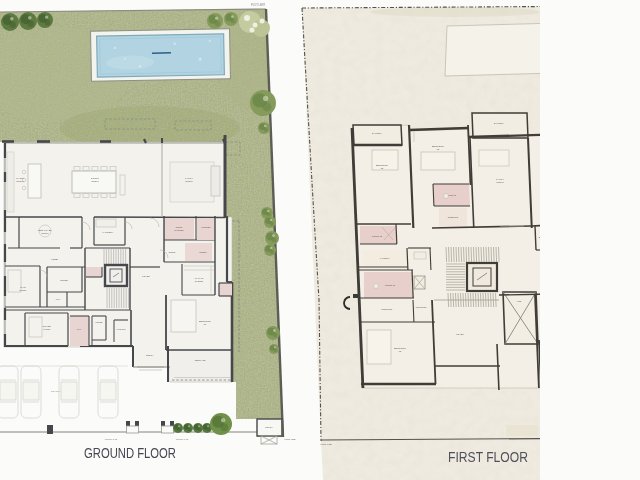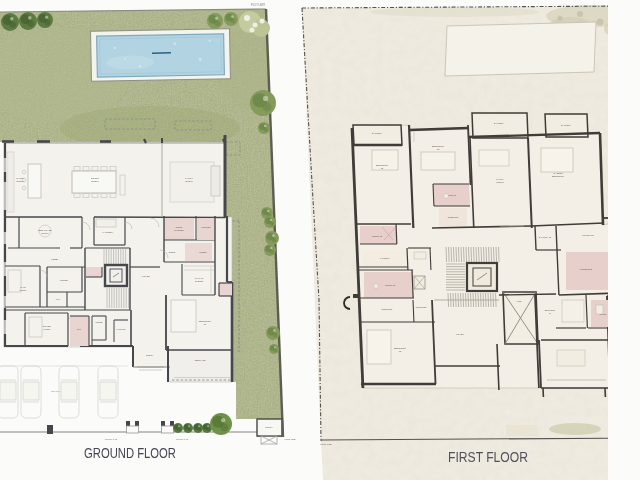--- a/index.html
+++ b/index.html
@@ -1,15 +1,15 @@
 <!DOCTYPE html>
 <html><head><meta charset="utf-8"><title>Floor Plans</title>
 <style>
 html,body{margin:0;padding:0;background:#fbfbf9;font-family:"Liberation Sans",sans-serif;}
-#wrap{width:608px;height:480px;overflow:hidden;}
+#wrap{width:540px;height:480px;overflow:hidden;}
 </style></head>
 <body>
 <div id="wrap">
 <svg width="640" height="480" viewBox="0 0 640 480" xmlns="http://www.w3.org/2000/svg">
 <rect x="0" y="0" width="640" height="480" fill="#fbfbf9"></rect>
 <defs>
 <filter id="lawntex" x="-5%" y="-5%" width="110%" height="110%">
 <feTurbulence type="fractalNoise" baseFrequency="0.09 0.07" numOctaves="4" seed="7"></feTurbulence>
 <feColorMatrix type="matrix" values="0 0 0 0 0.38, 0 0 0 0 0.43, 0 0 0 0 0.25, 1.3 1.3 0 0 -0.85"></feColorMatrix>
 </filter>

